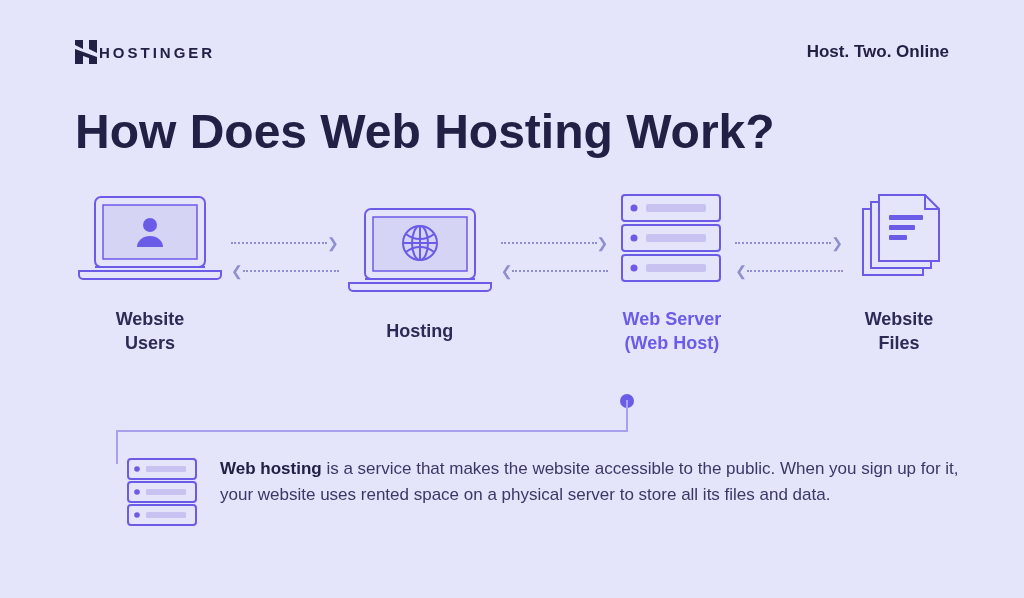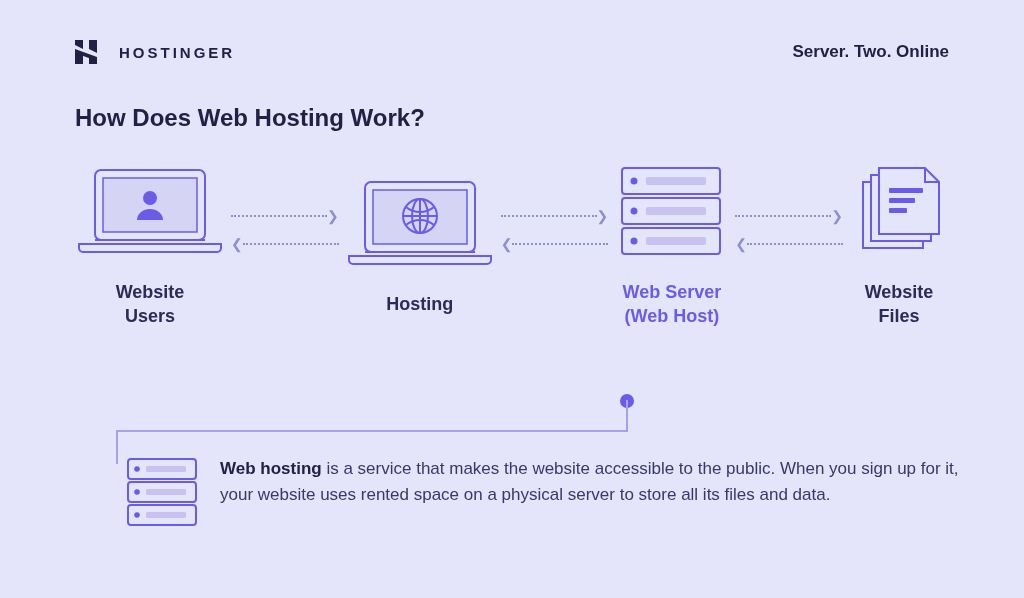--- a/index.html
+++ b/index.html
@@ -11,27 +11,27 @@
     color: #232045;
     position: relative;
     overflow: hidden;
   }
   .header {
     display: flex;
     justify-content: space-between;
     align-items: center;
     padding: 40px 75px 0 75px;
   }
-  .logo-group { display: flex; align-items: center; gap: 22px; }
+  .logo-group { display: flex; align-items: center; gap: 2px; }
   .brand-name { font-weight: 800; letter-spacing: 3px; font-size: 15px; color: #232045; }
   .tagline { font-weight: 700; font-size: 17px; color: #232045; }
 
   .title {
     padding: 40px 75px 30px 75px;
-    font-size: 24px;
+    font-size: 48px;
     font-weight: 800;
     color: #232045;
   }
 
   .flow {
     display: flex;
     align-items: center;
     justify-content: space-between;
     padding: 0 75px;
   }
@@ -111,21 +111,21 @@
           <polygon points="0,0 8,0 8,9 0,5"></polygon>
           <polygon points="14,0 22,0 22,13 14,9"></polygon>
           <polygon points="0,11 8,15 8,24 0,24"></polygon>
           <polygon points="14,15 22,19 22,24 14,24"></polygon>
           <polygon points="0,9 22,17 22,21 0,13"></polygon>
         </g>
       </svg>
     </span>
     <span class="brand-name">HOSTINGER</span>
   </div>
-  <div class="tagline">Server. Two. Online</div>
+  <div class="tagline">Host. Two. Online</div>
 </div>
 
 <h1 class="title">How Does Web Hosting Work?</h1>
 
 <div class="flow">
 
   <div class="flow-item">
     <span>
       <svg width="150" height="100" viewBox="0 0 150 100">
         <rect x="20" y="8" width="110" height="70" rx="6" fill="none" stroke="#6b5ce7" stroke-width="2"></rect>

